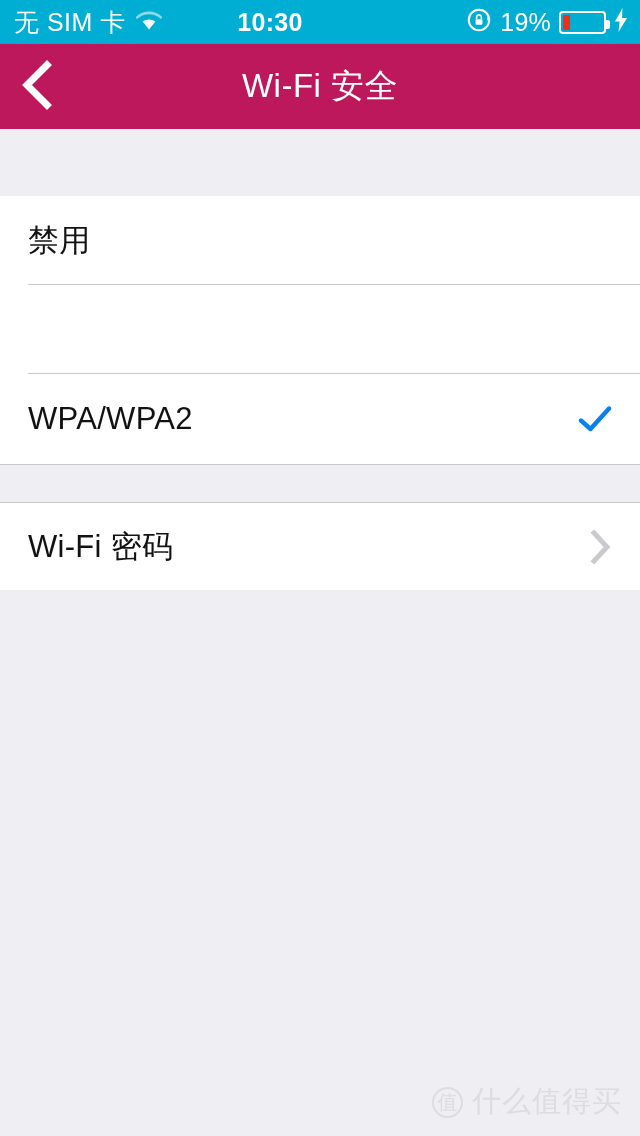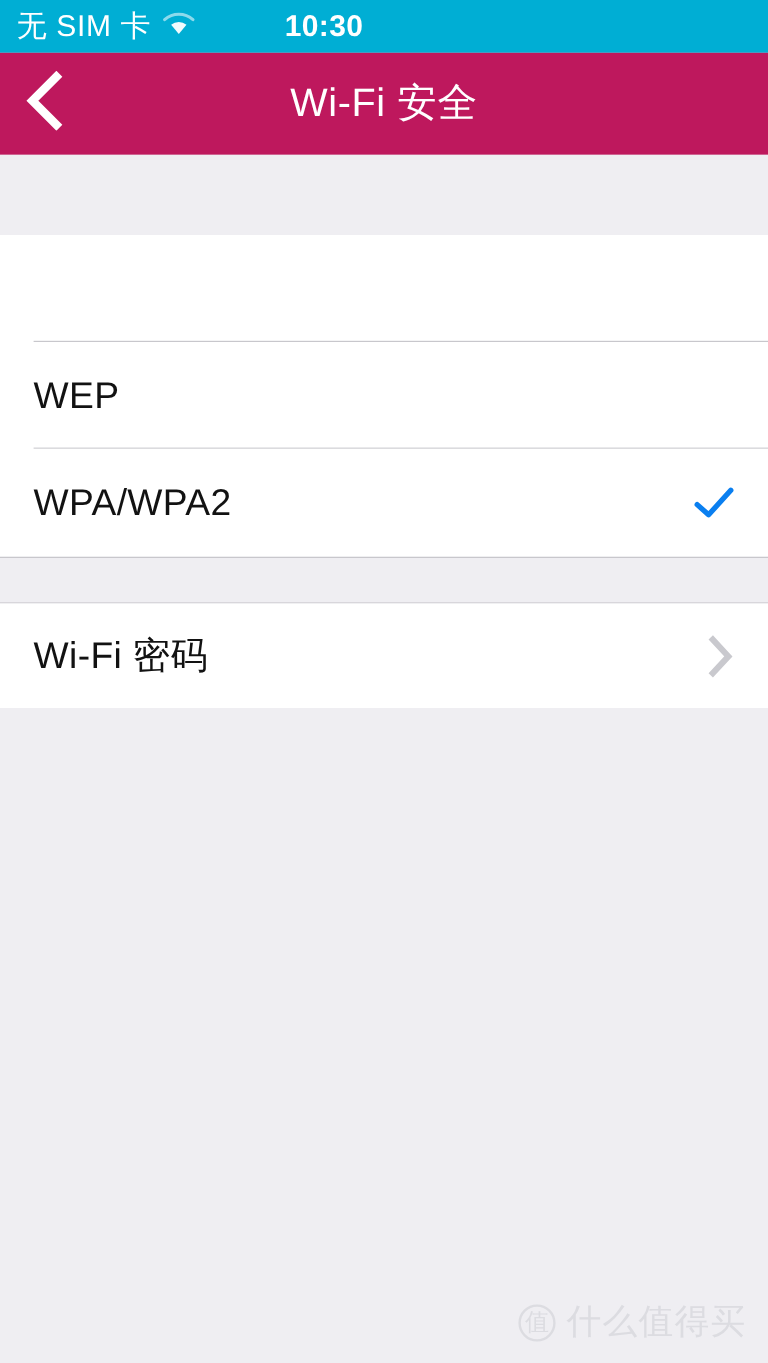--- a/index.html
+++ b/index.html
@@ -137,43 +137,62 @@
           <path d="M14 19.4 L7.6 11.6 A10.4 10.4 0 0 1 20.4 11.6 Z" fill="#ffffff" opacity="0.95"></path>
           <path d="M2.2 7.4 A17.6 17.6 0 0 1 25.8 7.4" stroke="#ffffff" stroke-width="2.6" fill="none" opacity="0.55" stroke-linecap="round"></path>
         </svg>
       </span>
     </div>
 
     <div class="sb-center">
       <span class="sb-time">10:30</span>
     </div>
 
+    <div class="sb-right">
+      <span>
+        <svg width="26" height="26" viewBox="0 0 26 26">
+          <circle cx="13" cy="13" r="10.2" stroke="#ffffff" stroke-width="2" fill="none"></circle>
+          <rect x="9.6" y="12.2" width="6.8" height="5.6" rx="1" fill="#ffffff"></rect>
+          <path d="M10.6 12.2 v-1.9 a2.4 2.4 0 0 1 4.8 0 v1.9" stroke="#ffffff" stroke-width="1.6" fill="none"></path>
+          <path d="M21.5 9.5 l2.6 2.3 l-2.9 1.9" fill="#ffffff"></path>
+        </svg>
+      </span>
+      <span class="sb-battpct">19%</span>
+      <span class="batt">
+        <span class="batt-fill" id="batt-fill" style="width: 7px; background: rgb(248, 43, 19);"></span>
+      </span>
+      <span>
+        <svg width="14" height="24" viewBox="0 0 14 24">
+          <path d="M8.5 0 L1 13.5 h4.6 L4.5 24 L13 10 H8 Z" fill="#ffffff"></path>
+        </svg>
+      </span>
+    </div>
   </div>
 
   <div class="navbar">
     <div class="back-btn">
       <span>
         <svg width="34" height="50" viewBox="0 0 34 50">
           <path d="M27 5 L7 25 L27 45" stroke="#ffffff" stroke-width="7" fill="none" stroke-linecap="square" stroke-linejoin="miter"></path>
         </svg>
       </span>
     </div>
     <span class="nav-title">Wi-Fi 安全</span>
   </div>
 
   <div class="gap gap-top"></div>
 
   <div class="group group-options">
 
     <div class="row">
+      <span class="row-label">禁用</span>
       <span class="row-sep"></span>
     </div>
 
     <div class="row">
-      <span class="row-label">WEP</span>
       <span class="row-sep"></span>
     </div>
 
     <div class="row">
       <span class="row-label">WPA/WPA2</span>
       <span class="check">
         <svg width="34" height="34" viewBox="0 0 34 34">
           <path d="M3 18.5 L12.5 27 L31 6.5" stroke="#0a7ff0" stroke-width="4.4" fill="none" stroke-linecap="round" stroke-linejoin="round"></path>
         </svg>
       </span>

